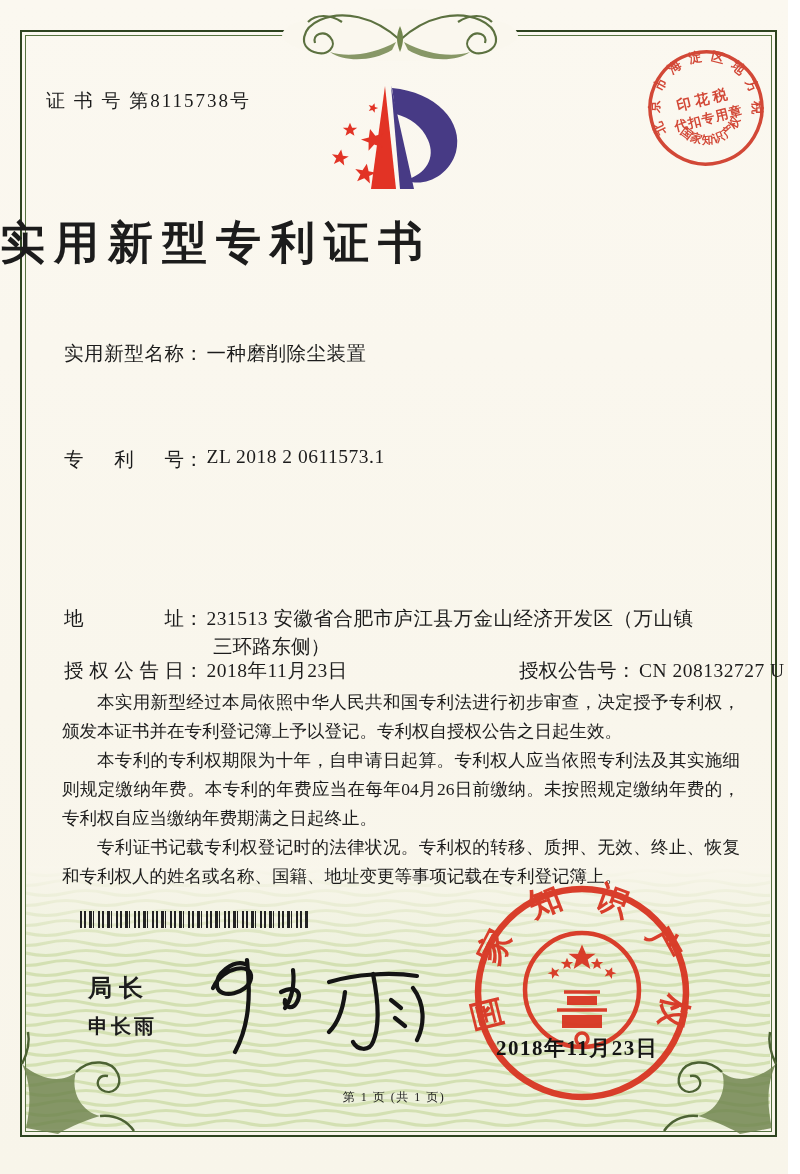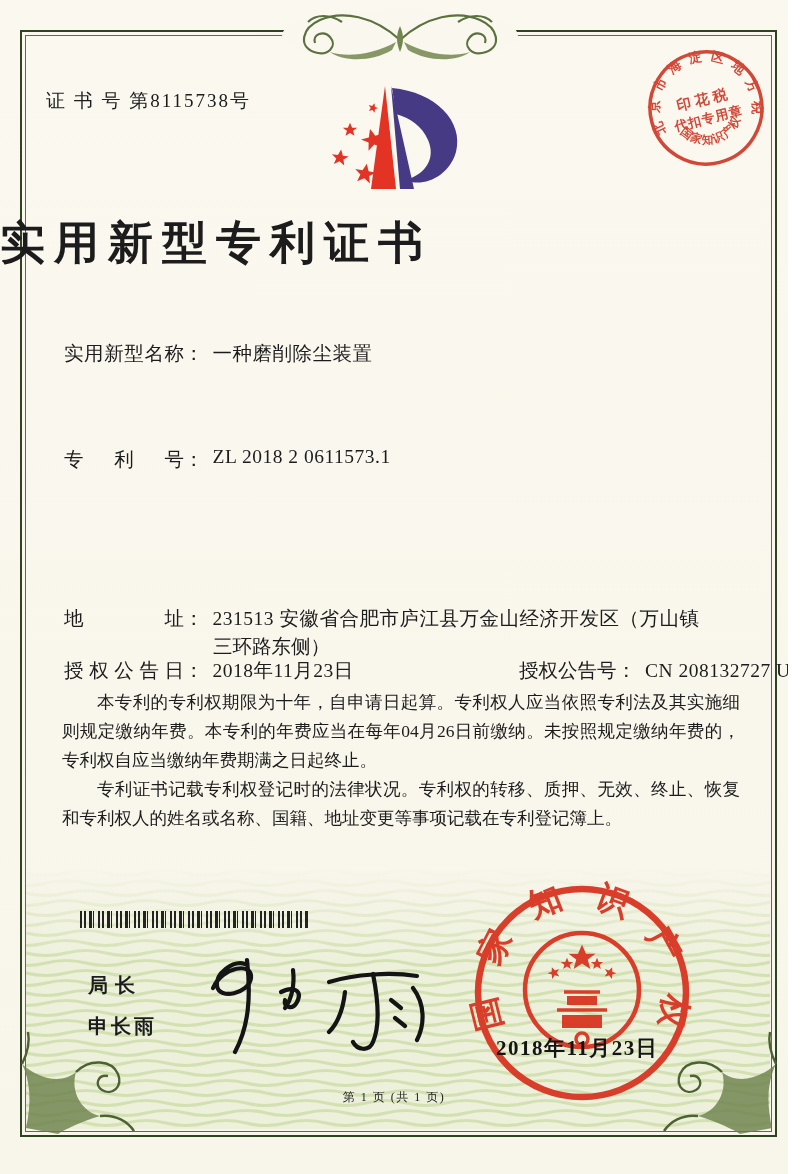--- a/index.html
+++ b/index.html
@@ -15,31 +15,31 @@
   .band svg{position:absolute;left:0;top:0;}
   .band-fade{position:absolute;left:0;top:0;width:100%;height:95px;
         background:linear-gradient(#f9f6ec,rgba(249,246,236,0));}
   .cert-no{position:absolute;left:46px;top:88px;font-size:19px;letter-spacing:2px;}
   .logo{position:absolute;left:318px;top:78px;}
   .title{position:absolute;left:0;top:213px;width:100%;
          font-size:45px;font-weight:700;letter-spacing:9px;}
   .row{position:absolute;left:64px;font-size:19.5px;white-space:nowrap;}
   .lab{display:inline-block;width:120px;text-align:justify;text-align-last:justify;vertical-align:top;}
   .colon{display:inline-block;vertical-align:top;}
-  .val{margin-left:9px;letter-spacing:.5px;}
+  .val{margin-left:3px;letter-spacing:.5px;}
   .addr2{position:absolute;left:213px;top:633px;font-size:19.5px;}
   .grant-no{position:absolute;left:455px;top:0;}
   .paras{position:absolute;left:62px;top:688px;width:678px;font-size:17.5px;
          line-height:29px;text-align:justify;}
   .paras p{margin:0;text-indent:2em;}
   .barcode{position:absolute;left:80px;top:911px;width:228px;height:17px;
         background:repeating-linear-gradient(90deg,#232323 0 2px,transparent 2px 4px,
           #232323 4px 6px,transparent 6px 9px,#232323 9px 12px,transparent 12px 13px,
           #232323 13px 14px,transparent 14px 18px);}
-  .officer-title{position:absolute;left:88px;top:972px;font-size:20px;font-weight:700;
+  .officer-title{position:absolute;left:88px;top:972px;font-size:24px;font-weight:700;
         font-family:"Liberation Sans",sans-serif;letter-spacing:7px;text-align:center;}
   .officer-name{position:absolute;left:88px;top:1013px;font-size:20px;font-weight:700;
         font-family:"Liberation Sans",sans-serif;letter-spacing:3px;}
   .signature{position:absolute;left:195px;top:948px;}
   .seal{position:absolute;left:465px;top:876px;opacity:.95;}
   .seal-date{position:absolute;left:496px;top:1034px;font-size:21px;font-weight:700;
         letter-spacing:1.5px;color:#141414;}
   .footer{position:absolute;left:0;top:1089px;width:100%;text-align:center;
         font-size:12px;letter-spacing:1.5px;}
   .tax-stamp{position:absolute;left:644px;top:46px;transform:rotate(-14deg);opacity:.92;}
@@ -173,20 +173,21 @@
   </div>
   <div class="addr2">三环路东侧）</div>
   <div class="row" style="top:657px">
     <span class="lab">授权公告日</span><span class="colon">：</span><span class="val">2018年11月23日</span>
     <span class="grant-no">
       <span>授权公告号</span><span>：</span><span class="val">CN 208132727 U</span>
     </span>
   </div>
 
   <div class="paras">
+    <p>本实用新型经过本局依照中华人民共和国专利法进行初步审查，决定授予专利权，颁发本证书并在专利登记簿上予以登记。专利权自授权公告之日起生效。</p>
     <p>本专利的专利权期限为十年，自申请日起算。专利权人应当依照专利法及其实施细则规定缴纳年费。本专利的年费应当在每年04月26日前缴纳。未按照规定缴纳年费的，专利权自应当缴纳年费期满之日起终止。</p>
     <p>专利证书记载专利权登记时的法律状况。专利权的转移、质押、无效、终止、恢复和专利权人的姓名或名称、国籍、地址变更等事项记载在专利登记簿上。</p>
   </div>
 
   <div class="barcode"></div>
 
   <div class="officer-title">局长</div>
   <div class="officer-name">申长雨</div>
 
   <svg class="signature" width="240" height="115" viewBox="0 0 240 115">

